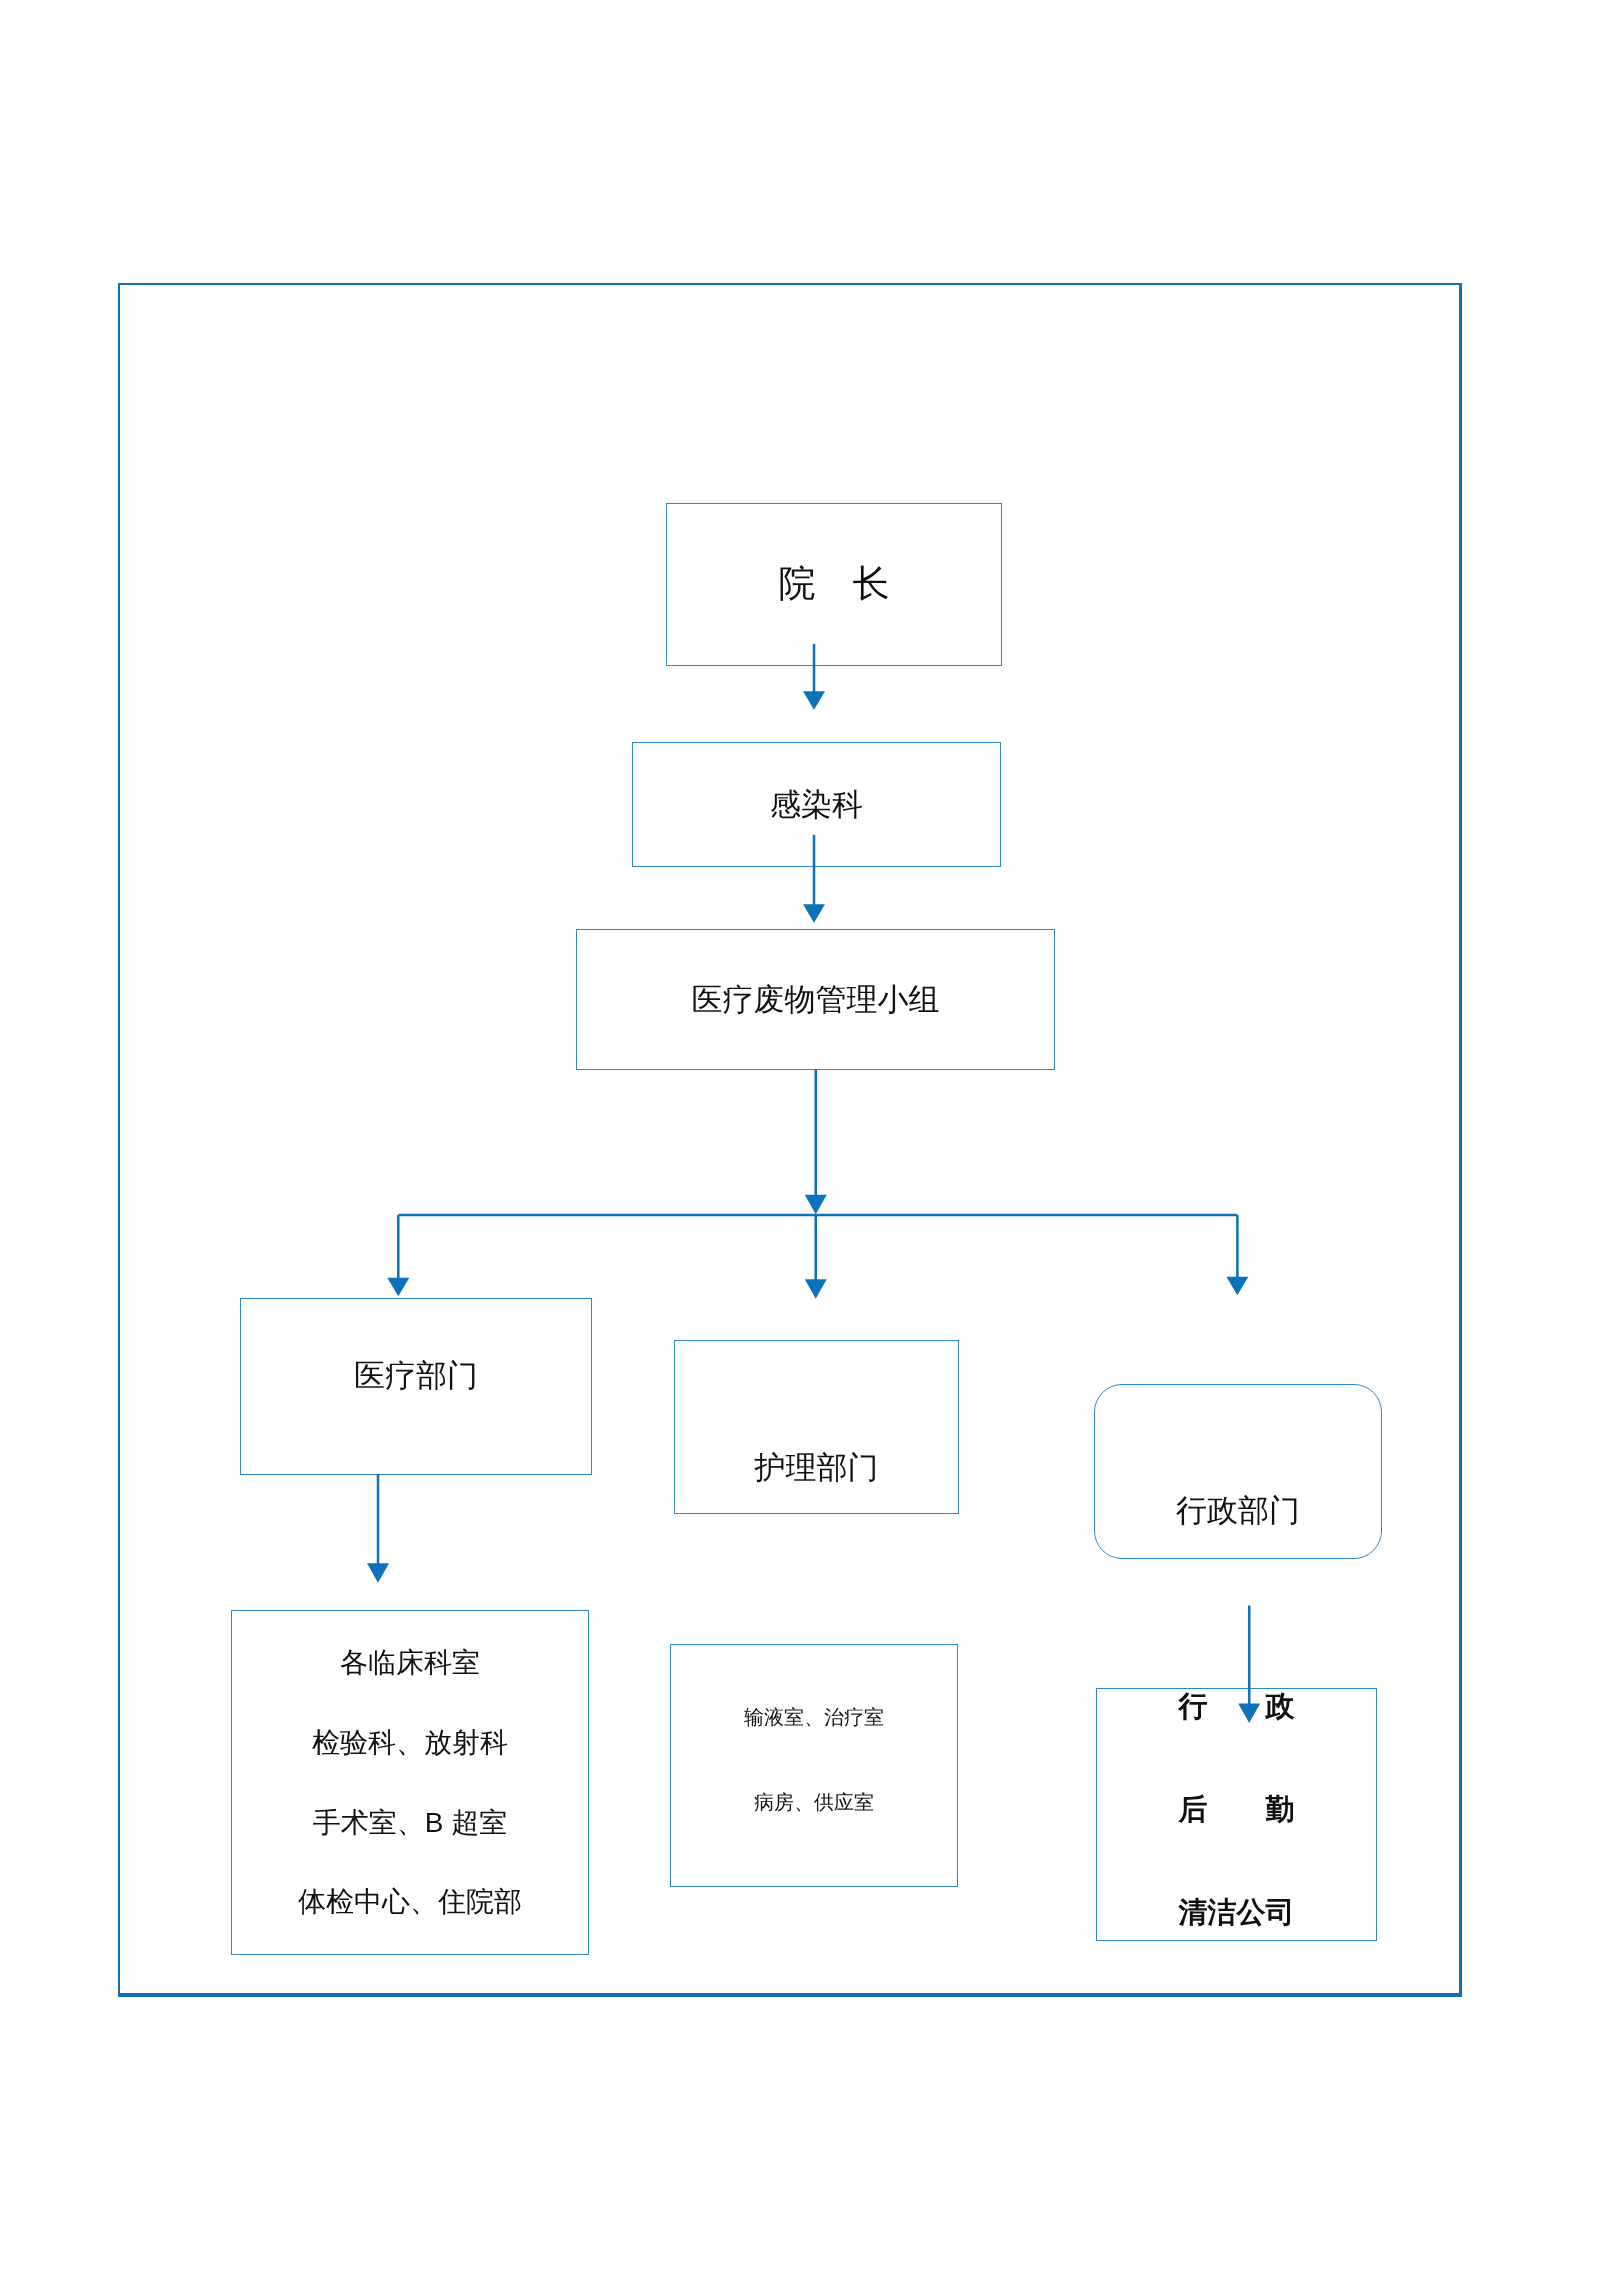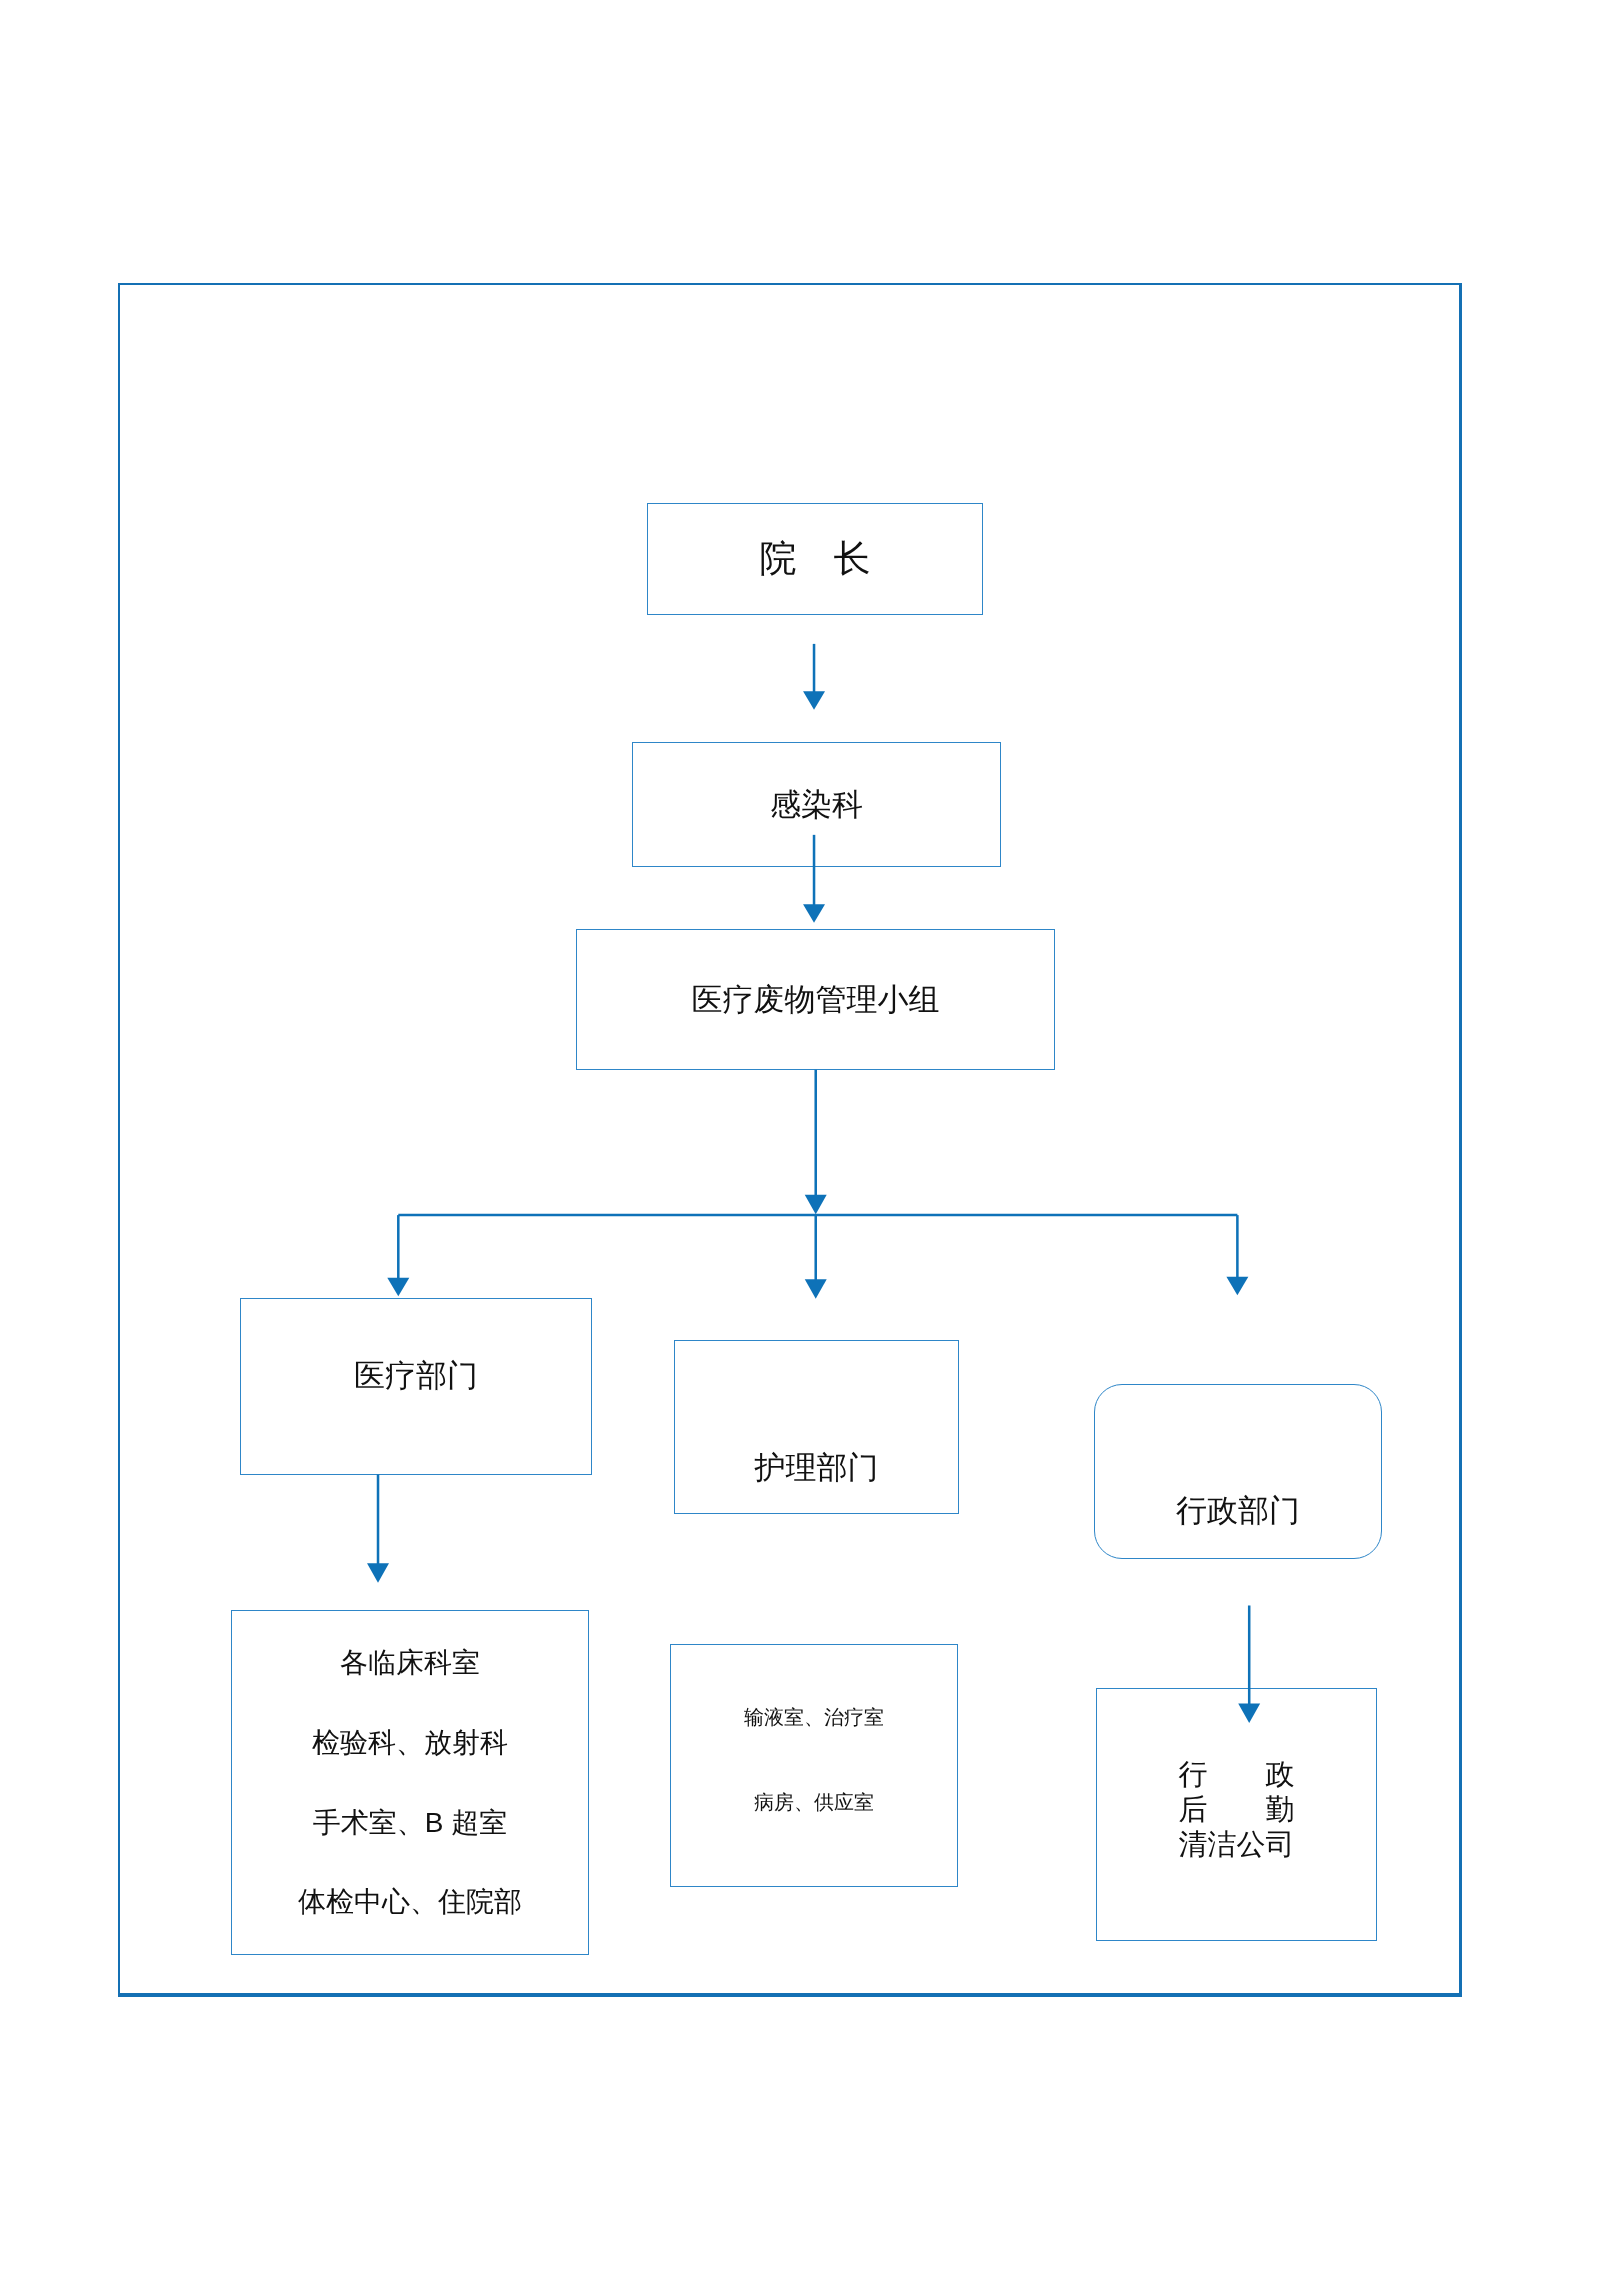--- a/index.html
+++ b/index.html
@@ -44,35 +44,35 @@
     position: absolute;
     border: 1.7px solid var(--box-border);
     background: #ffffff;
     display: flex; flex-direction: column;
     align-items: center; justify-content: center;
     text-align: center;
     color: var(--text);
     line-height: 1.2;
   }
   .node .line { white-space: pre; }
-  #node-director    { left: 647px;  top: 503px;  width: 336px; height: 112px; font-size: 37px; }
+  #node-director    { left: 666px;  top: 503px;  width: 336px; height: 163px; font-size: 37px; }
   #node-infection   { left: 632px;  top: 710px;  width: 369px; height: 125px; font-size: 31px; margin-top: 32px; }
   #node-waste-group { left: 576px;  top: 929px; width: 479px; height: 141px; font-size: 31px; }
   #node-medical     { left: 240px;  top: 1298px; width: 352px; height: 177px; font-size: 31px;
                       justify-content: center; padding-bottom: 22px; }
   #node-nursing     { left: 674px;  top: 1340px; width: 285px; height: 174px; font-size: 31px;
                       justify-content: flex-end; padding-bottom: 27px; }
   #node-admin       { left: 1094px; top: 1384px; width: 288px; height: 175px; font-size: 31px;
                       justify-content: flex-end; padding-bottom: 29px; border-radius: 28px; }
   #node-clinical    { left: 231px;  top: 1610px; width: 358px; height: 345px; font-size: 28px;
                       justify-content: space-around; padding: 12px 0; }
   #node-nursing-sub { left: 670px;  top: 1644px; width: 288px; height: 243px; font-size: 20px;
                       justify-content: space-evenly; padding-bottom: 12px; }
   #node-admin-sub   { left: 1096px; top: 1688px; width: 281px; height: 253px; font-size: 29px;
-                      justify-content: center; padding-bottom: 10px; }
+                      justify-content: space-between; padding-bottom: 10px; font-weight: bold; }
   svg.connectors {
     position: absolute; left: 0; top: 0;
     width: 1623px; height: 2295px;
     pointer-events: none;
   }
   .conn-line { stroke: var(--connector); stroke-width: 3; fill: none; }
   .conn-head { fill: var(--connector); stroke: none; }
 </style>
 </head>
 <body>

